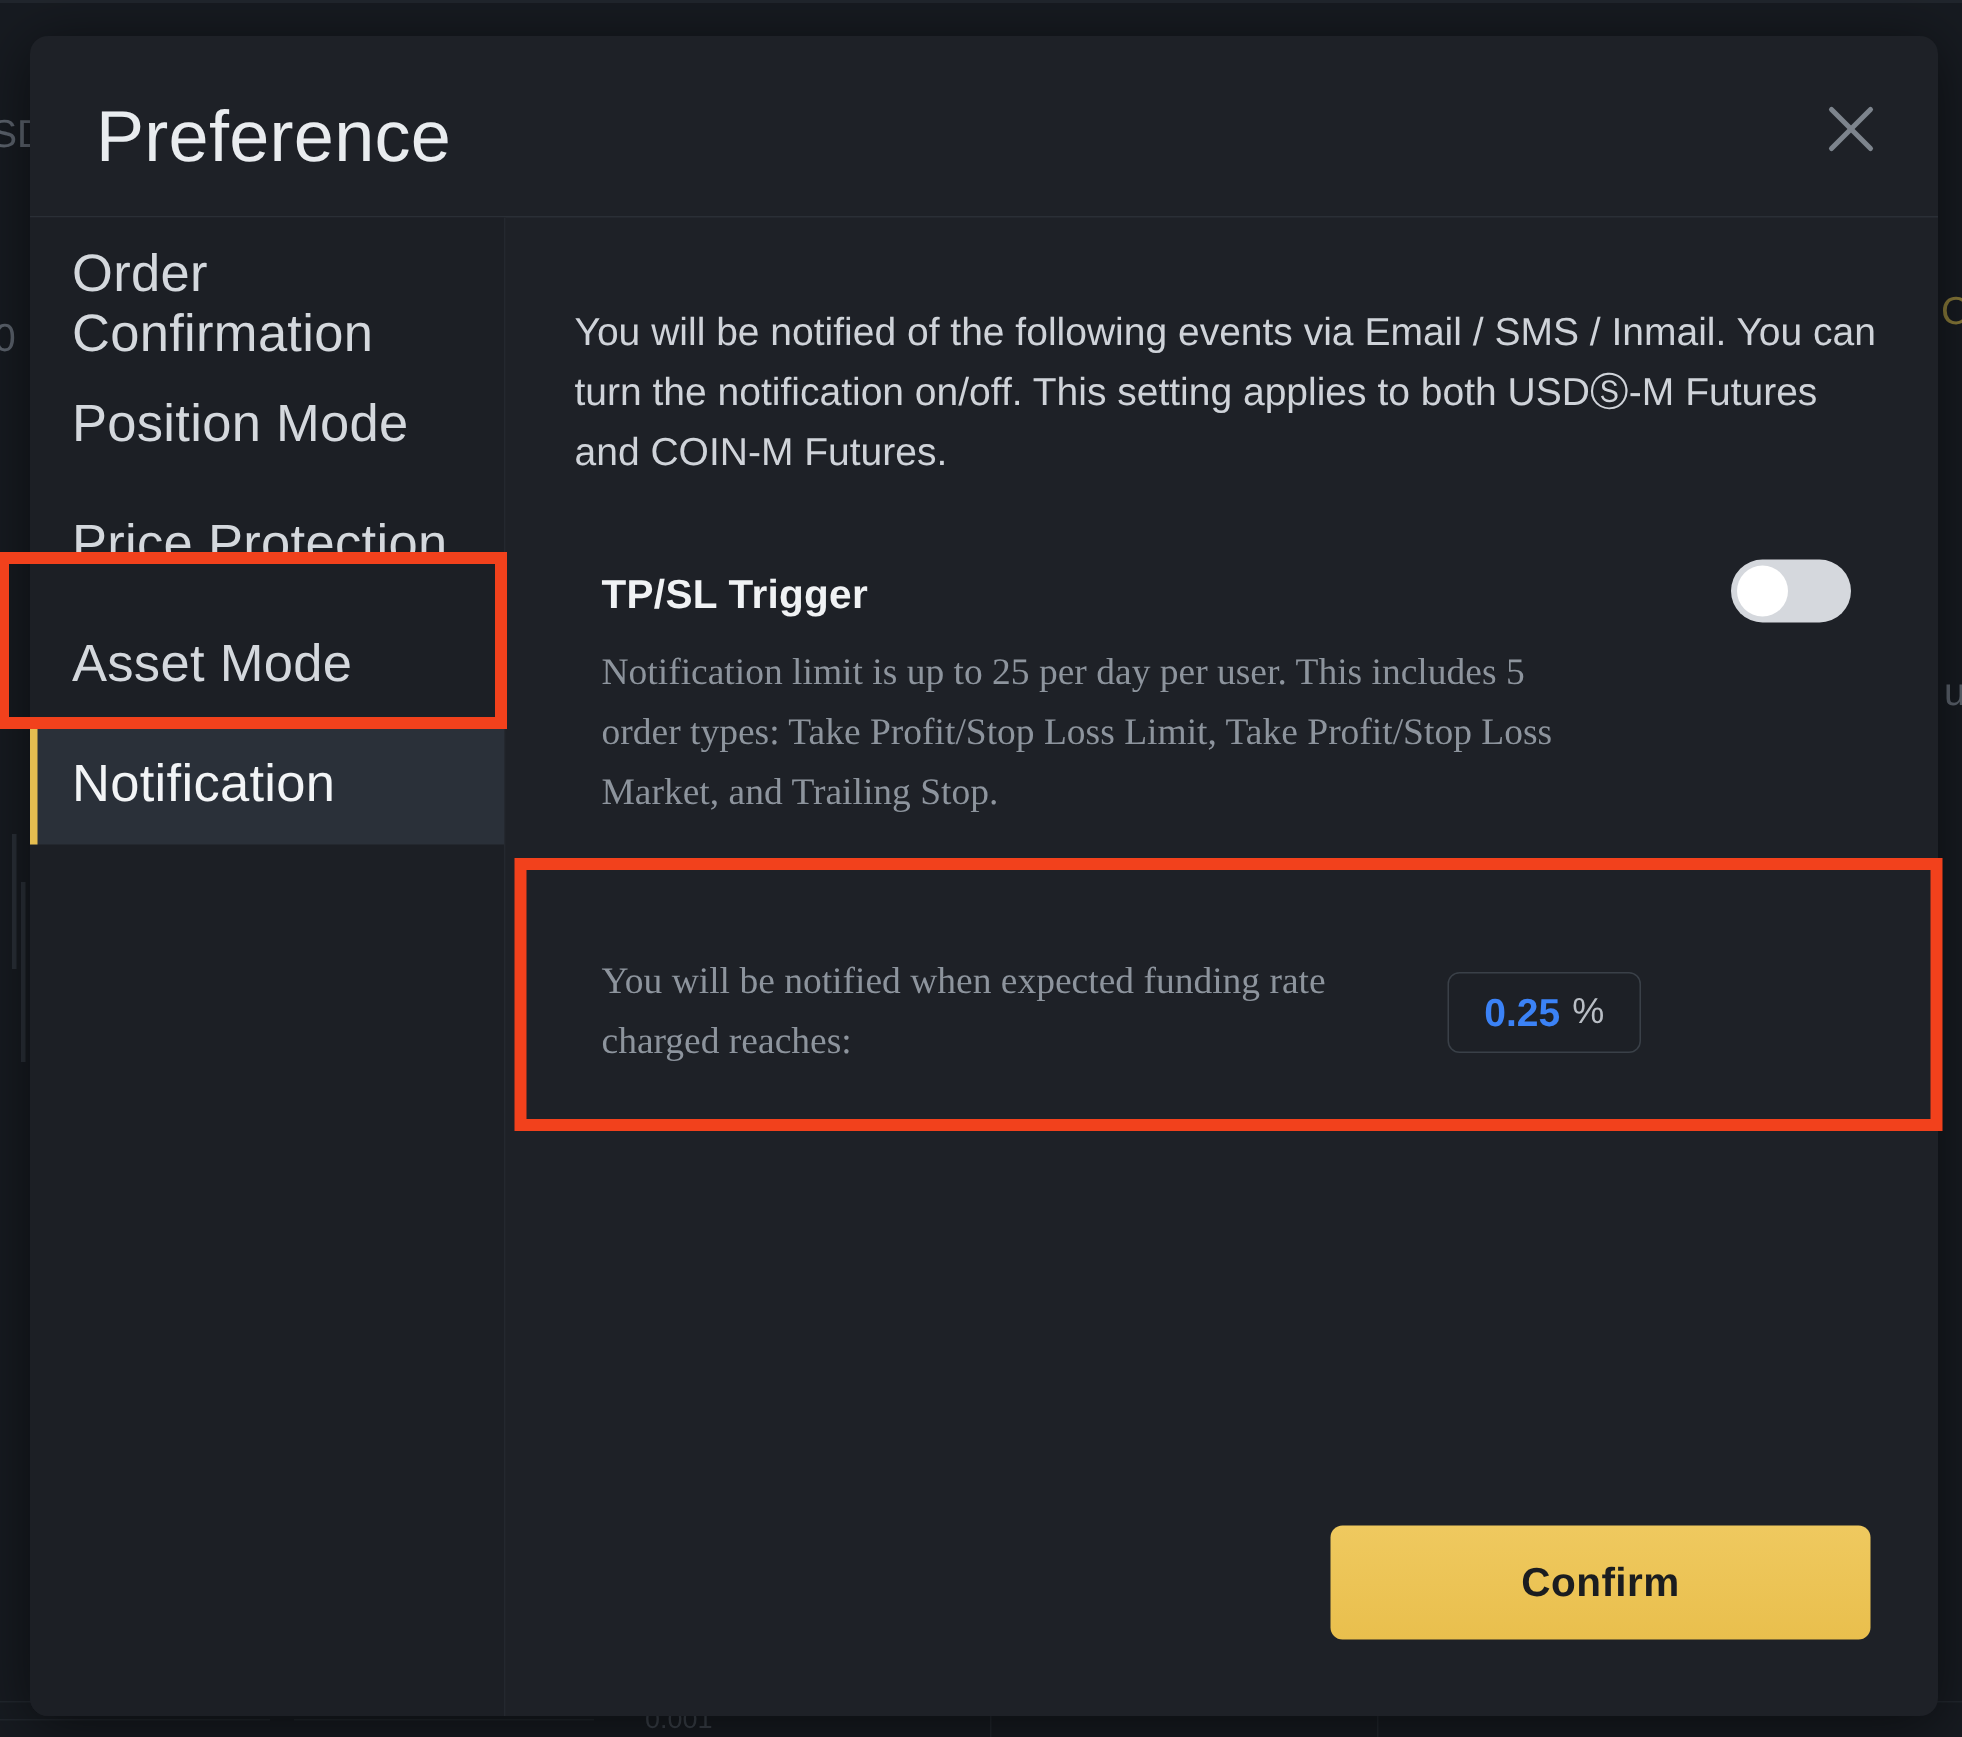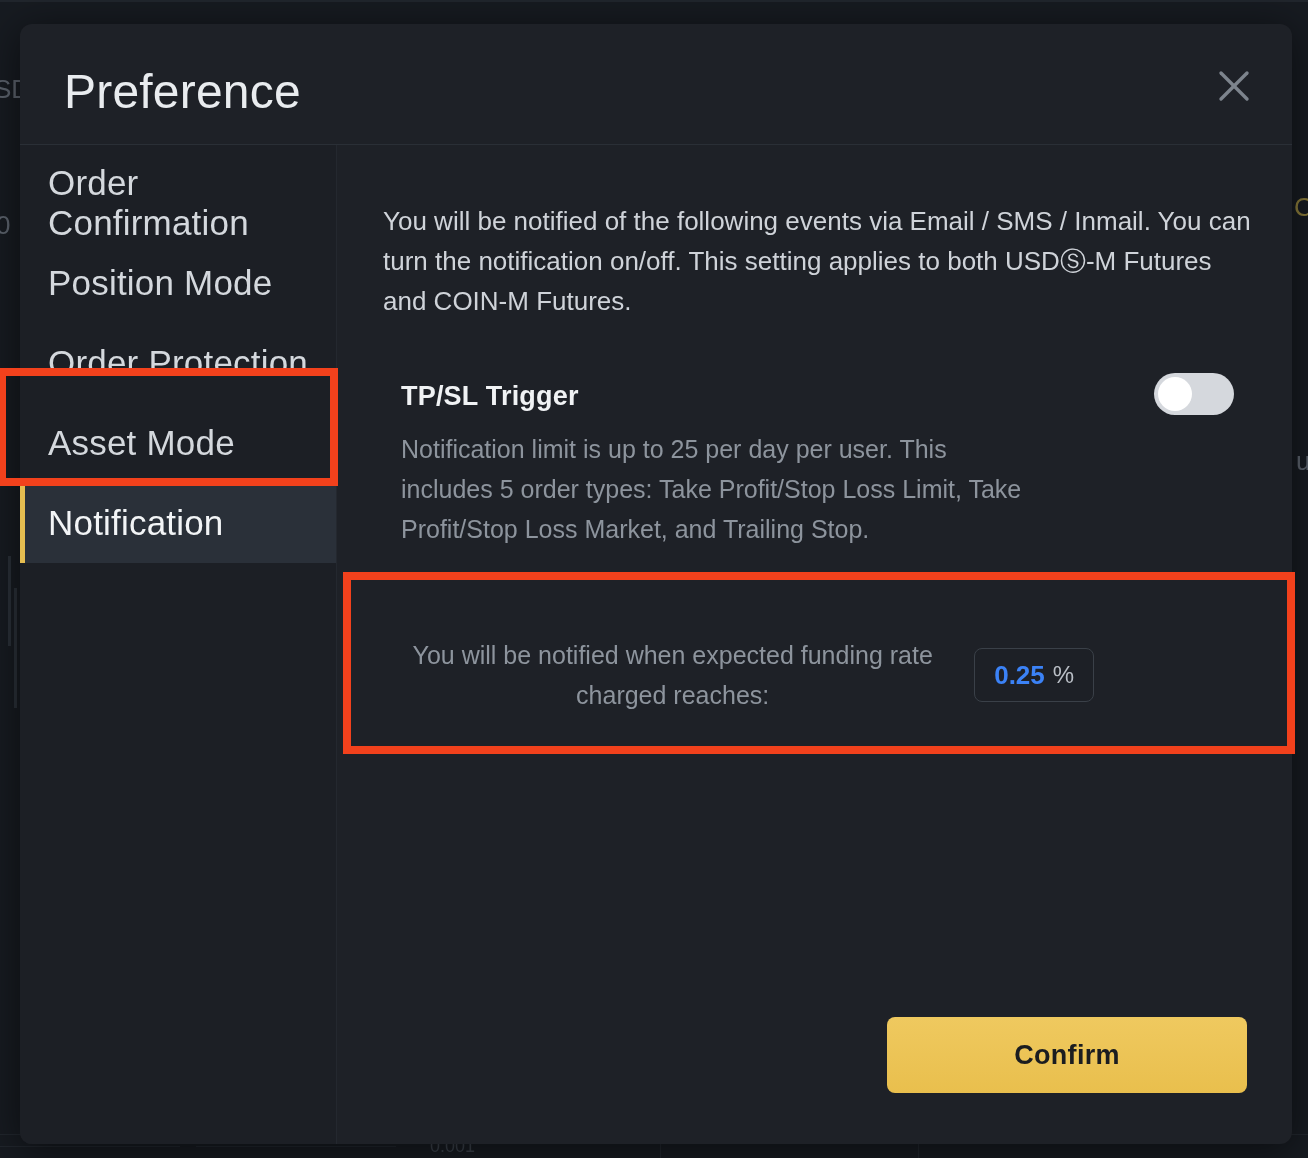--- a/index.html
+++ b/index.html
@@ -167,28 +167,28 @@
     color: #f0f2f4;
     padding-top: 8px;
     letter-spacing: .2px;
   }
   .setting-desc {
     font-size: 25px;
     line-height: 40px;
     color: #8d949d;
     max-width: 640px;
     margin-top: 14px;
+    font-family: Liberation Serif, serif;
   }
   .desc-row {
     display: flex;
     align-items: center;
     justify-content: space-between;
     gap: 30px;
     margin-top: 12px;
-    text-align: center;
   }
   .desc-row .setting-desc { margin-top: 0; }
 
   
   .toggle {
     width: 80px;
     height: 42px;
     border-radius: 21px;
     position: relative;
     flex: 0 0 80px;
@@ -319,21 +319,21 @@
       <div class="sidebar-item">
         <span class="accent-bar"></span>
         <span class="sb-label">Order Confirmation</span>
       </div>
       <div class="sidebar-item">
         <span class="accent-bar"></span>
         <span class="sb-label">Position Mode</span>
       </div>
       <div class="sidebar-item">
         <span class="accent-bar"></span>
-        <span class="sb-label">Order Protection</span>
+        <span class="sb-label">Price Protection</span>
       </div>
       <div class="sidebar-item">
         <span class="accent-bar"></span>
         <span class="sb-label">Asset Mode</span>
       </div>
       <div class="sidebar-item active">
         <span class="accent-bar"></span>
         <span class="sb-label">Notification</span>
       </div>
     </div>

